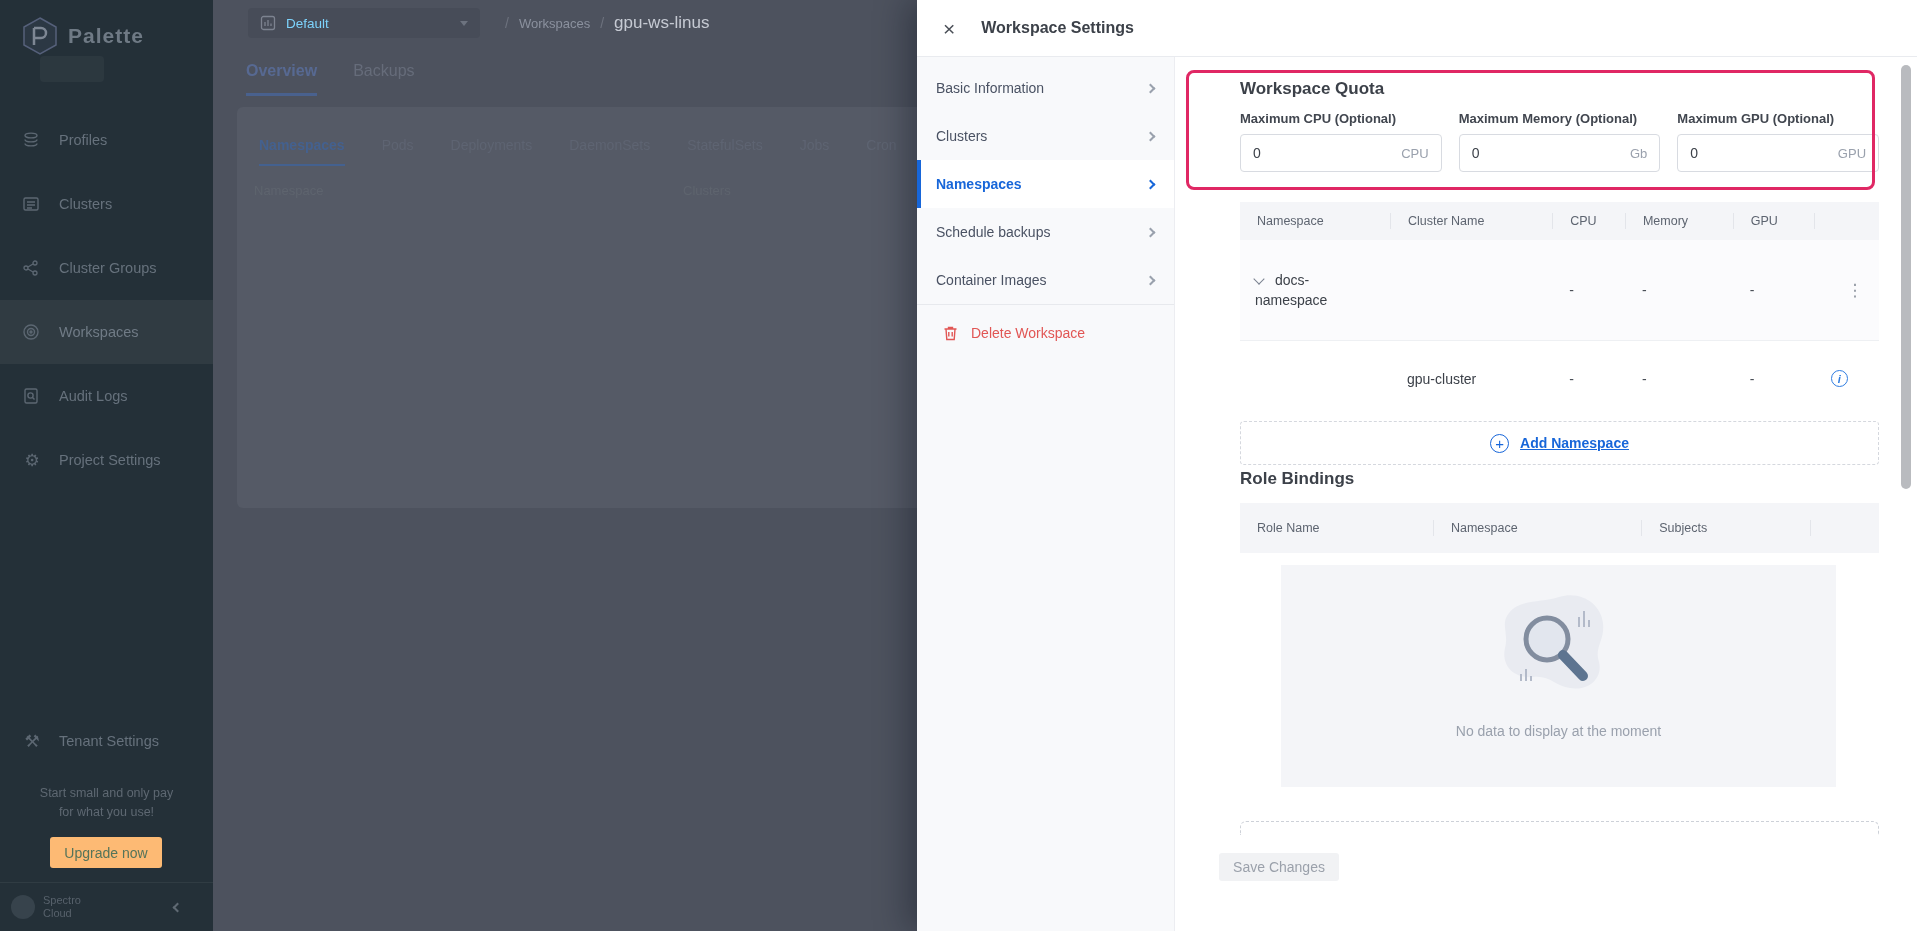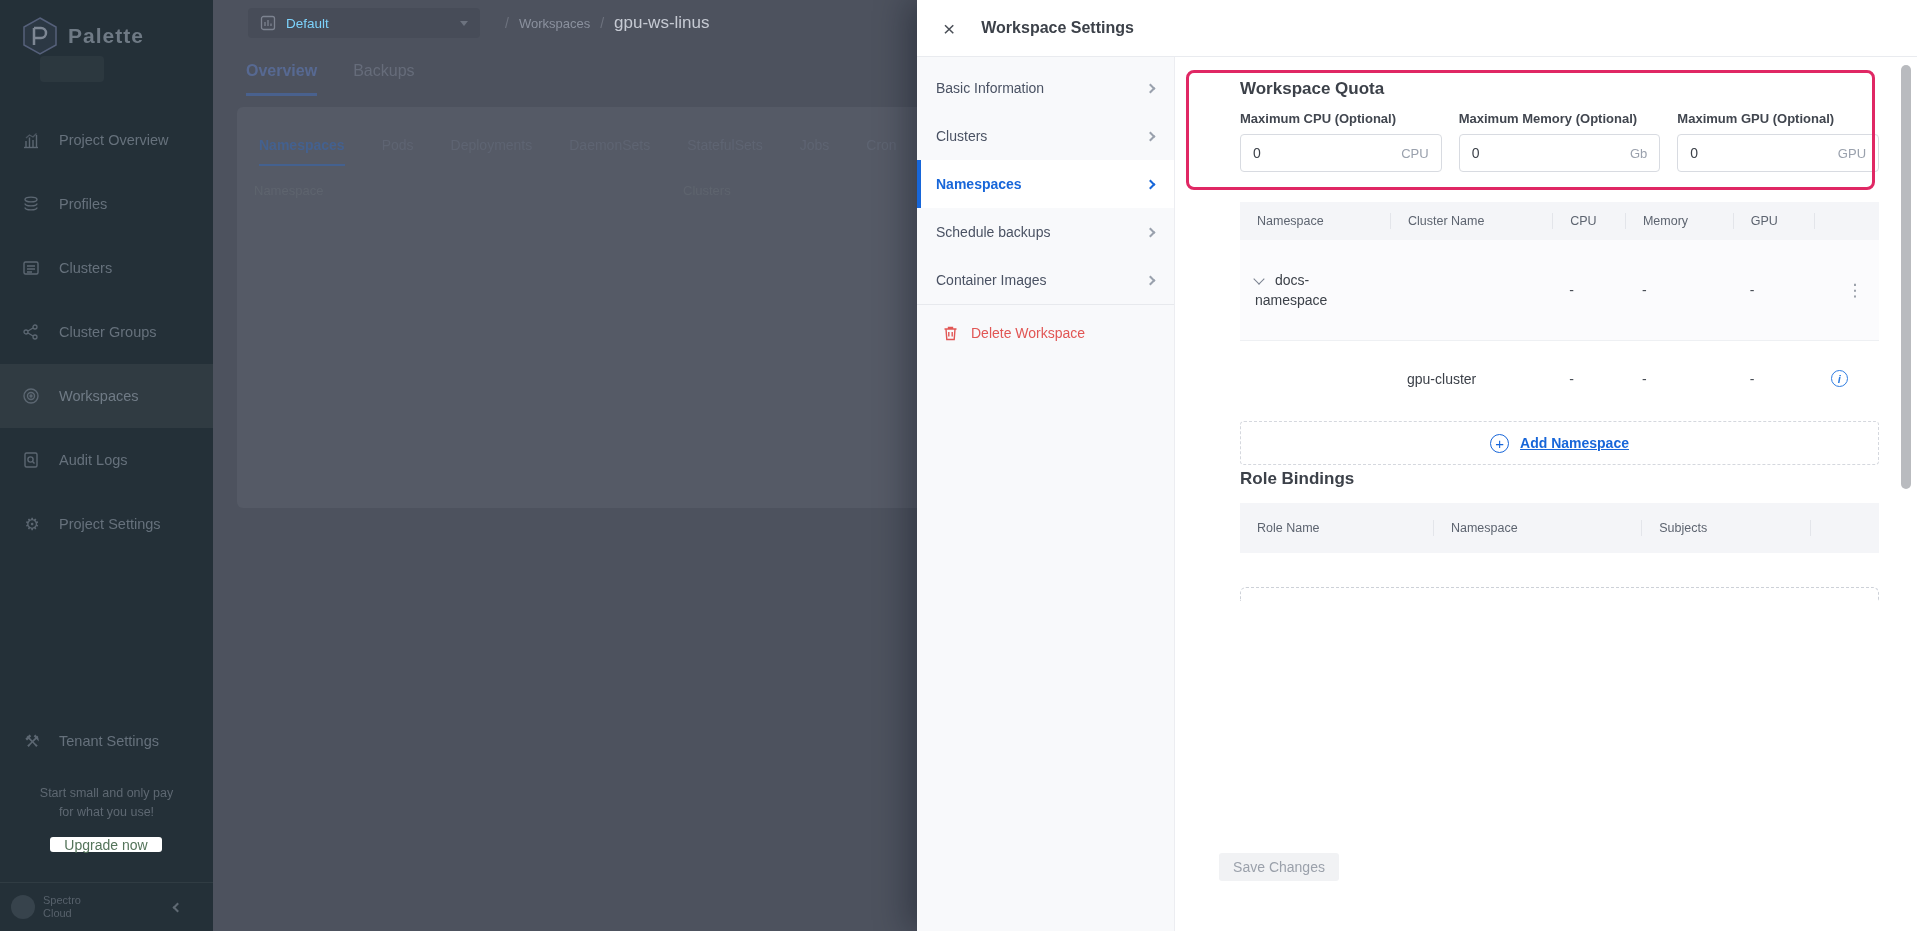--- a/index.html
+++ b/index.html
@@ -12,21 +12,21 @@
   .logo-text { color:#6f7a85; font-size:21px; font-weight:600; letter-spacing:1px; }
   .logo-stub { position:absolute; left:40px; top:56px; width:64px; height:26px; background:rgba(255,255,255,0.04); border-radius:4px; }
   .side-nav { position:absolute; top:108px; left:0; width:100%; }
   .side-item { height:64px; display:flex; align-items:center; gap:17px; padding-left:22px; color:#66717c; font-size:14.5px; cursor:pointer; }
   .side-item.active { background:rgba(255,255,255,0.055); color:#707b86; }
   .side-item .ic { width:20px; text-align:center; color:#5c6772; font-size:17px; flex:0 0 20px; }
   .side-item svg { display:block; }
   .tenant-item { position:absolute; top:719px; left:0; width:100%; height:44px; display:flex; align-items:center; gap:17px; padding-left:22px; color:#66717c; font-size:14.5px; cursor:pointer; }
   .tenant-item .ic { width:20px; text-align:center; color:#5c6772; font-size:17px; }
   .promo { position:absolute; top:784px; width:100%; text-align:center; color:#5e6872; font-size:12.5px; line-height:19px; }
-  .upgrade-btn { position:absolute; top:837px; left:50px; width:112px; height:15px; background:#ffffff; border:none; border-radius:3px; color:#54745a; font-size:14px; font-family:inherit; cursor:pointer; }
+  .upgrade-btn { position:absolute; top:837px; left:50px; width:112px; height:31px; background:#fdba74; border:none; border-radius:3px; color:#54745a; font-size:14px; font-family:inherit; cursor:pointer; }
   .side-foot { position:absolute; bottom:0; left:0; width:100%; height:49px; border-top:1px solid rgba(255,255,255,0.06); display:flex; align-items:center; padding-left:11px; }
   .brand-circle { width:24px; height:24px; border-radius:50%; background:#37434c; }
   .brand-text { margin-left:8px; color:#57616b; font-size:11px; line-height:13px; }
   .collapse-ic { position:absolute; right:32px; color:#5f6973; }
 
   .chev { display:inline-block; width:7px; height:7px; border-right:2px solid currentColor; border-top:2px solid currentColor; }
   .chev.right { transform:rotate(45deg); }
   .chev.down  { transform:rotate(135deg); }
   .chev.left  { transform:rotate(-135deg); }
 
@@ -118,30 +118,20 @@
       <path d="M12 12 v17 M12 12 h7 a5 5 0 0 1 0 10 h-7" fill="none" stroke="#7e8794" stroke-width="2.5"></path>
     </svg>
     <span class="logo-text">Palette</span>
   </div>
   <div class="logo-stub"></div>
 
   <div class="side-nav">
     <div class="side-item">
       <span class="ic">
         <svg width="18" height="18" viewBox="0 0 18 18" fill="none" stroke="#5c6772" stroke-width="1.4">
-            <path d="M2 16.5h14"></path>
-            <path d="M4 16V10 M7.5 16V6.5 M11 16V9 M14.5 16V4"></path>
-            <path d="M4 7l3.5-3 3.5 2 3.5-3.5" opacity="0.7"></path>
-          </svg>
-      </span>
-      <span>Project Overview</span>
-    </div>
-    <div class="side-item">
-      <span class="ic">
-        <svg width="18" height="18" viewBox="0 0 18 18" fill="none" stroke="#5c6772" stroke-width="1.4">
             <ellipse cx="9" cy="4.5" rx="6" ry="2.4"></ellipse>
             <path d="M3 8.5c0 1.3 2.7 2.4 6 2.4s6-1.1 6-2.4"></path>
             <path d="M3 12.5c0 1.3 2.7 2.4 6 2.4s6-1.1 6-2.4"></path>
           </svg>
       </span>
       <span>Profiles</span>
     </div>
     <div class="side-item">
       <span class="ic">
         <svg width="18" height="18" viewBox="0 0 18 18" fill="none" stroke="#5c6772" stroke-width="1.4">
@@ -349,20 +339,34 @@
 
       <div class="sec-heading rb-heading">Role Bindings</div>
 
       <div class="t-head rb-head">
         <div class="cell r1">Role Name</div>
         <div class="cell r2">Namespace</div>
         <div class="cell r3">Subjects</div>
         <div class="cell r4"></div>
       </div>
 
+      <div class="empty-panel">
+        <svg width="128" height="112" viewBox="0 0 128 112">
+          <path d="M64 6c22-7 42 7 44 26 2 18-9 24-4 39 4 17-11 29-29 26-15-2-20-13-37-11-19 2-32-11-28-29 4-15-5-24 4-35C25 8 46 12 64 6z" fill="#e9ebf1"></path>
+          <g transform="translate(84,20)" stroke="#b3bac9" stroke-width="2" fill="none">
+            <path d="M0 16V6 M5 16V0 M10 16V9"></path>
+          </g>
+          <g transform="translate(26,78)" stroke="#b3bac9" stroke-width="2" fill="none">
+            <path d="M0 12V5 M5 12V0 M10 12V7"></path>
+          </g>
+          <circle cx="52" cy="48" r="21" fill="rgba(222,226,236,0.6)" stroke="#828d9f" stroke-width="5"></circle>
+          <line x1="68" y1="64" x2="88" y2="85" stroke="#5d7490" stroke-width="10" stroke-linecap="round"></line>
+        </svg>
+        <div class="empty-text">No data to display at the moment</div>
+      </div>
 
       <div class="dashed-partial"></div>
     </div>
   </div>
 
   <div class="drawer-footer">
     <button class="save-btn">Save Changes</button>
   </div>
 
   <div class="scroll-col">

